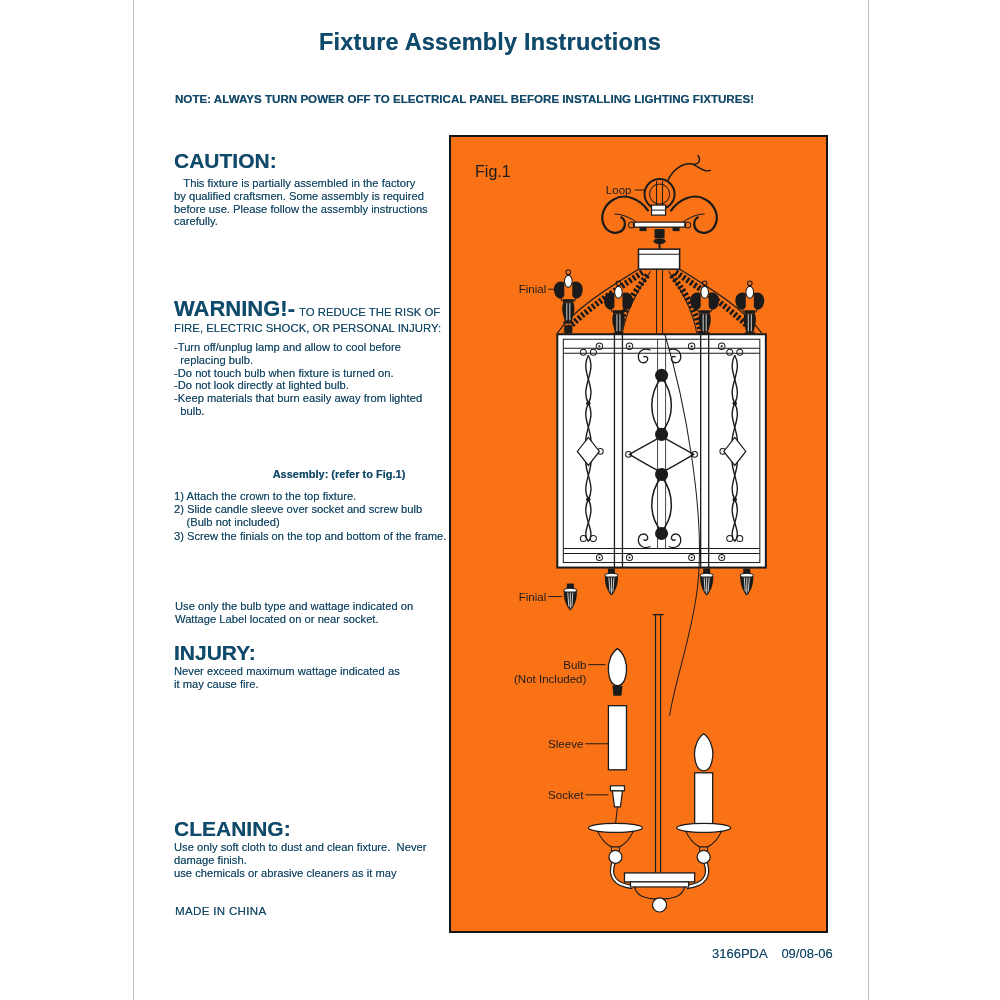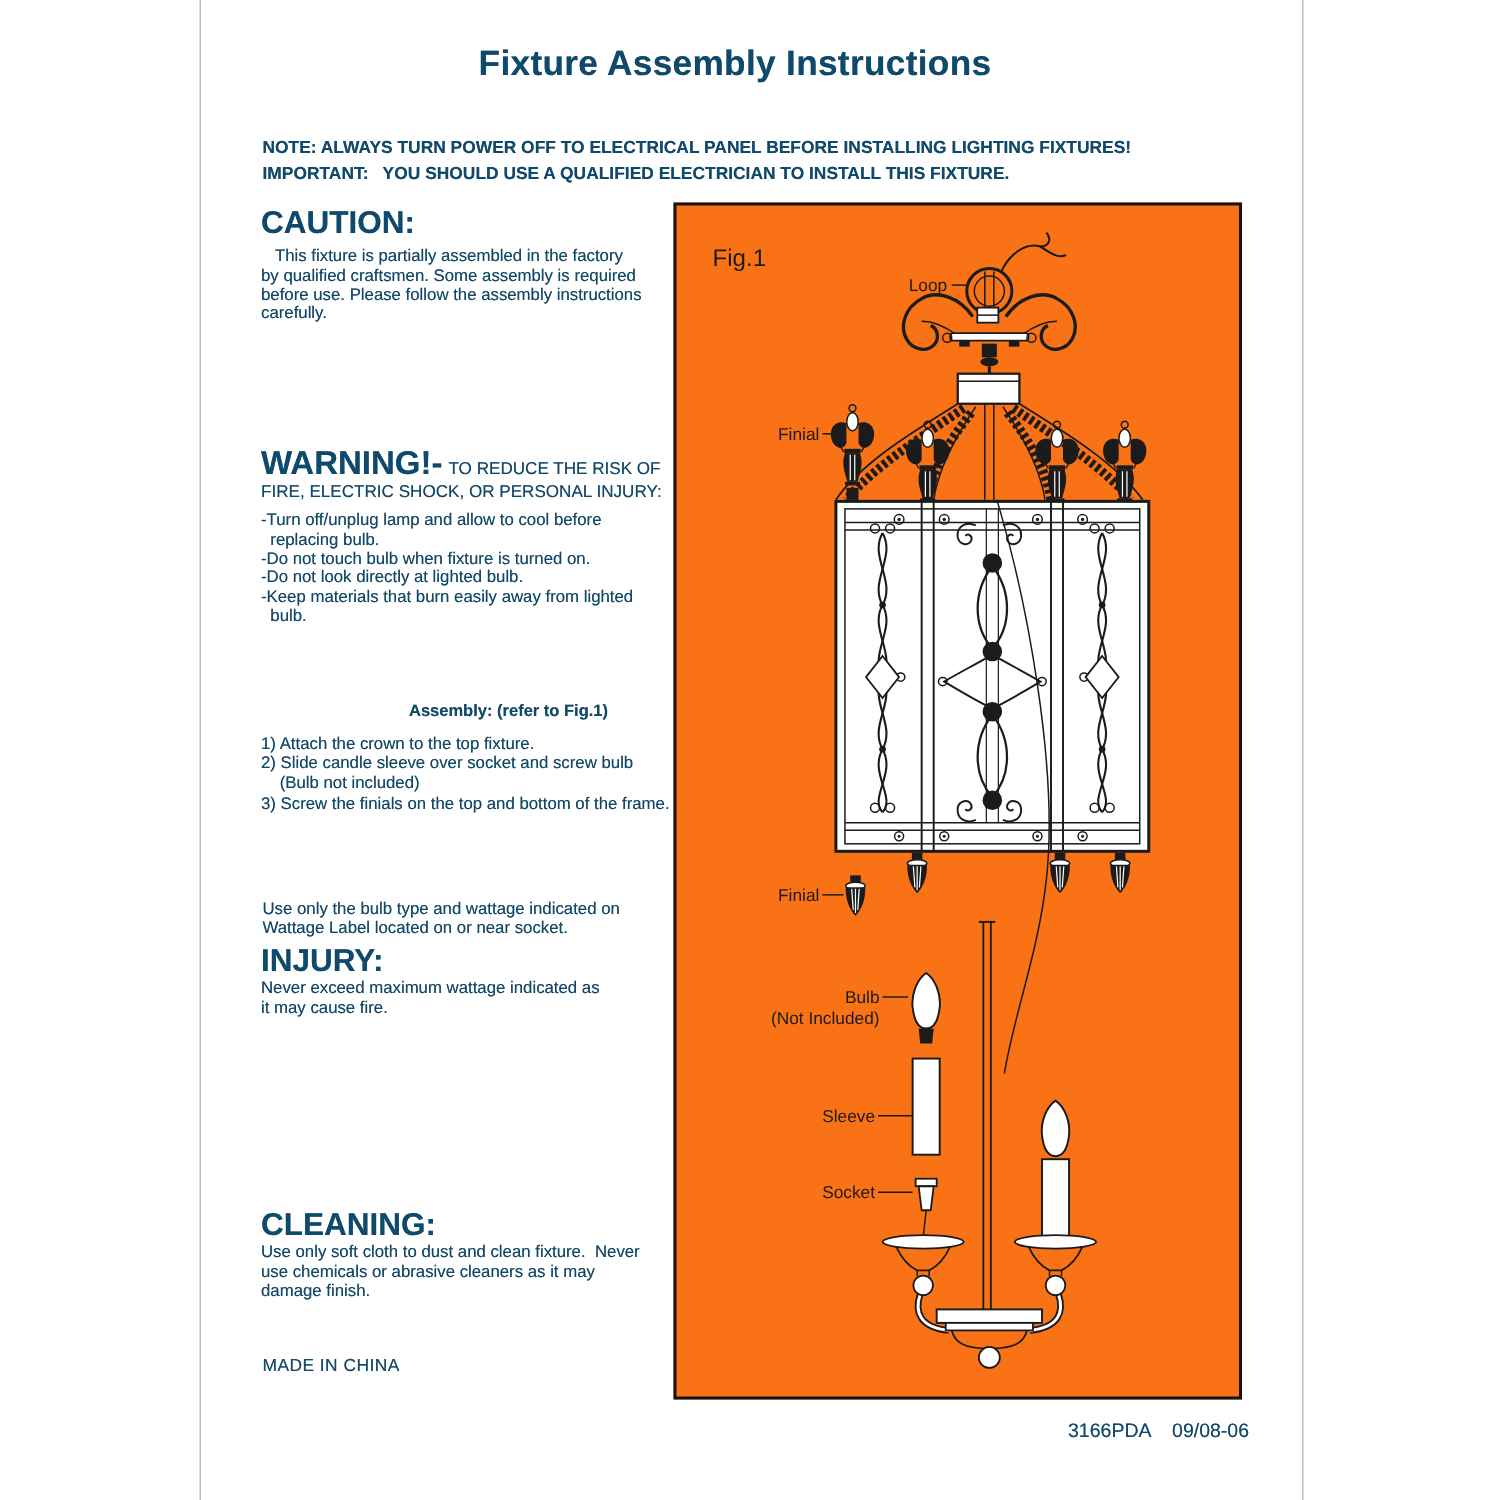--- a/index.html
+++ b/index.html
@@ -2,21 +2,21 @@
 <html><head>
 <meta charset="utf-8">
 <style>
   html,body{margin:0;padding:0;background:#ffffff;}
   body{width:1000px;height:1000px;position:relative;overflow:hidden;
        font-family:"Liberation Sans",sans-serif;color:#1b1b1b;}
   .page-edge{position:absolute;top:0;bottom:0;width:1px;background:#bdbdbd;}
   .blk{position:absolute;color:#0c4a6e;text-shadow:0 0 .4px rgba(20,20,20,.55);}
   .title{font-weight:bold;font-size:23.5px;letter-spacing:.2px;text-align:center;}
   .note-line{font-weight:bold;font-size:11.6px;line-height:17px;white-space:pre-wrap;}
-  .h-big{font-weight:bold;font-size:21px;line-height:24px;}
+  .h-big{font-weight:bold;font-size:21px;line-height:24px;margin-top:12px;}
   .h-warn{font-weight:bold;font-size:22px;line-height:25px;display:inline;}
   .h-warn-suffix{font-size:11.4px;display:inline;margin-left:4px;}
   .h-mid{font-weight:bold;font-size:11px;line-height:19px;text-align:center;}
   .txt{font-size:11.2px;line-height:12.8px;white-space:pre-wrap;}
   .txt13{font-size:11.2px;line-height:13.2px;white-space:pre-wrap;}
   .caps{font-size:11.4px;line-height:14px;white-space:pre-wrap;}
   .gap4{height:4px;}
   .gap6{height:6px;}
   .fig-box{position:absolute;left:449px;top:135px;width:379px;height:798px;
            border:2.5px solid #141414;box-sizing:border-box;background:#f97316;}
@@ -29,21 +29,20 @@
 </head>
 <body>
 
 <div class="page-edge" style="left:133px"></div>
 <div class="page-edge" style="left:868px"></div>
 
 <div class="blk title" style="left:133px;top:29px;width:714px">Fixture Assembly Instructions</div>
 
 <div class="blk" style="left:175px;top:90px;width:670px">
   <div class="note-line">NOTE: ALWAYS TURN POWER OFF TO ELECTRICAL PANEL BEFORE INSTALLING LIGHTING FIXTURES!</div>
-  <div class="note-line">IMPORTANT:   YOU SHOULD USE A QUALIFIED ELECTRICIAN TO INSTALL THIS FIXTURE.</div>
 </div>
 
 <div class="blk" style="left:174px;top:137px;width:296px">
   <div class="h-big">CAUTION:</div>
   <div class="gap4"></div>
   <div class="txt">   This fixture is partially assembled in the factory</div>
   <div class="txt">by qualified craftsmen. Some assembly is required</div>
   <div class="txt">before use. Please follow the assembly instructions</div>
   <div class="txt">carefully.</div>
 </div>
@@ -78,22 +77,22 @@
 
 <div class="blk" style="left:174px;top:629px;width:300px">
   <div class="h-big">INJURY:</div>
   <div class="txt13">Never exceed maximum wattage indicated as</div>
   <div class="txt13">it may cause fire.</div>
 </div>
 
 <div class="blk" style="left:174px;top:805px;width:310px">
   <div class="h-big">CLEANING:</div>
   <div class="txt13">Use only soft cloth to dust and clean fixture.  Never</div>
+  <div class="txt13">damage finish.</div>
   <div class="txt13">use chemicals or abrasive cleaners as it may</div>
-  <div class="txt13">damage finish.</div>
 </div>
 
 <div class="blk made" style="left:175px;top:904px">MADE IN CHINA</div>
 
 <div class="blk footer-code" style="left:712px;top:946px">3166PDA    09/08-06</div>
 
 <div class="fig-box">
 <svg viewBox="0 0 374 793" preserveAspectRatio="none" xmlns="http://www.w3.org/2000/svg">
   <defs>
 

